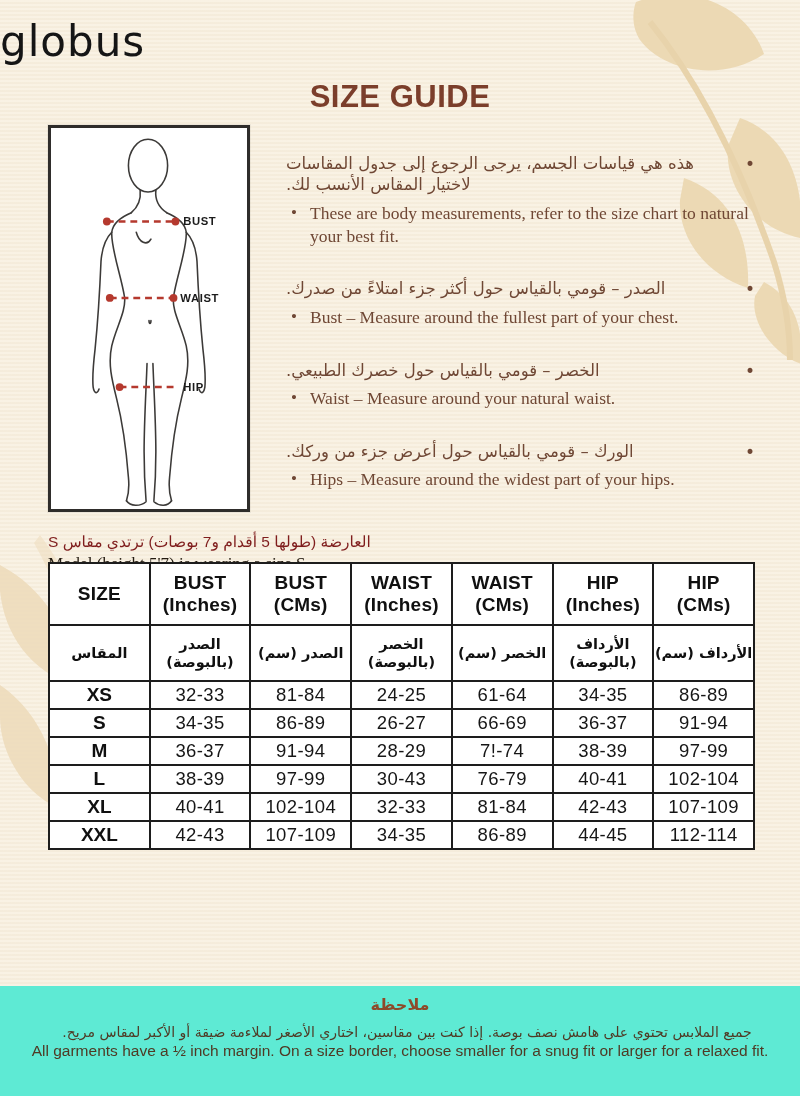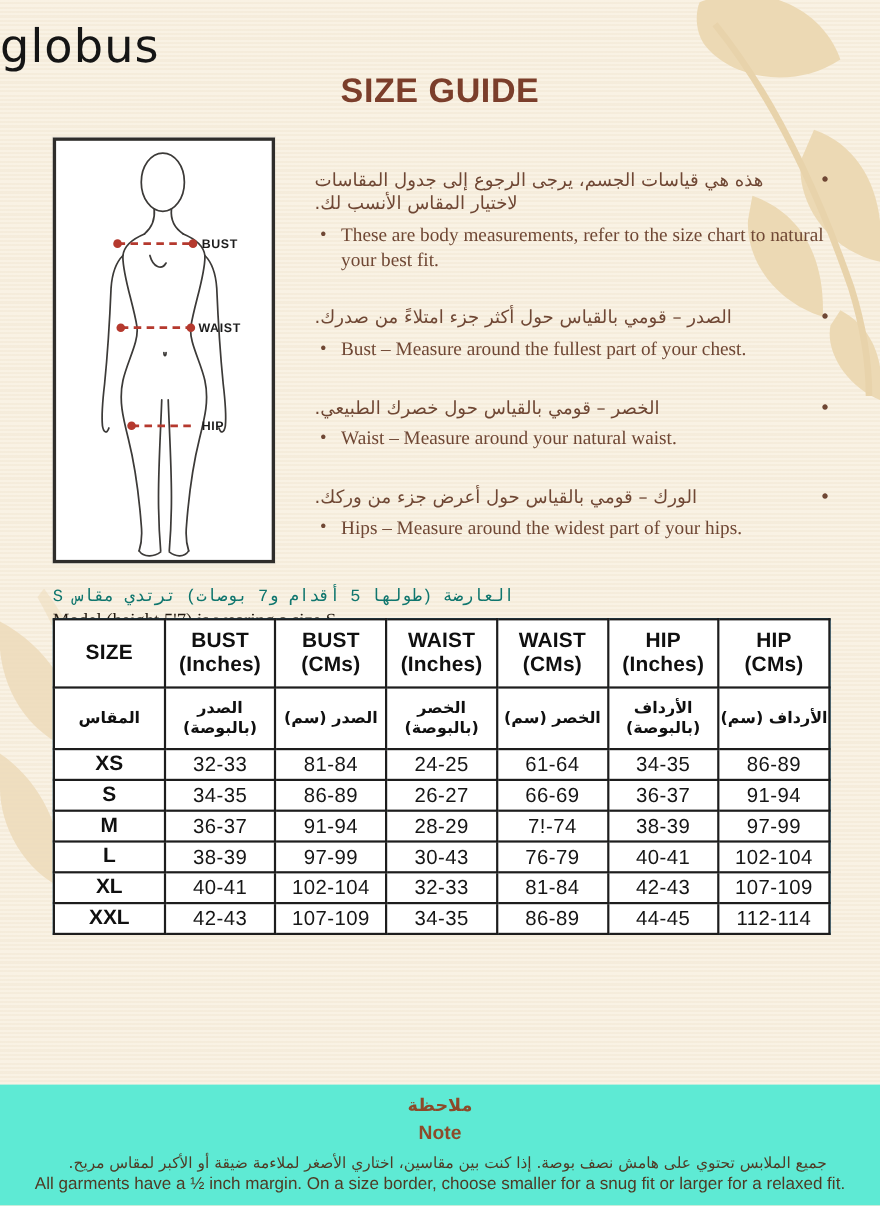--- a/index.html
+++ b/index.html
@@ -13,21 +13,21 @@
   .deco{position:absolute;z-index:0;pointer-events:none;}
   .deco-tr{top:0;right:0;}
   .deco-left{top:535px;left:0;}
 
   .logo{
     position:relative;z-index:2;padding-top:20px;
     font-family:"DejaVu Sans", sans-serif;font-size:42px;font-weight:400;
     color:#151515;letter-spacing:1px;line-height:1.05;
   }
   .page-title{
-    position:relative;z-index:2;text-align:center;margin-top:1px;
+    position:relative;z-index:2;text-align:center;margin-top:15px;
     font-size:31px;font-weight:800;color:#7b3e2b;letter-spacing:0.5px;
   }
 
   .content{position:absolute;top:125px;left:48px;right:40px;display:flex;z-index:2;}
   .figure-box{
     flex:none;width:196px;height:381px;background:#ffffff;
     border:3px solid #2f2d2b;box-shadow:0 0 0 1px rgba(0,0,0,0.05);
   }
   .figure-box svg{display:block;width:100%;height:100%;}
   .fig-label{font-family:"Liberation Sans", sans-serif;font-weight:700;font-size:11.5px;fill:#1c1c1c;letter-spacing:0.6px;}
@@ -37,22 +37,22 @@
   .li{position:relative;margin-bottom:6px;font-size:17.5px;line-height:1.3;color:#6f4734;}
   .li .dot{position:absolute;top:0;font-size:17px;color:#6f4734;}
   .li.en{padding-left:24px;font-family:"Liberation Serif", serif;}
   .li.en .dot{left:5px;}
   .li.ar{padding-right:24px;font-family:"DejaVu Sans", sans-serif;font-size:16.5px;}
   .li.ar .dot{right:5px;}
   .li.ar .txt{direction:rtl;text-align:left;display:block;}
 
   .model-note{position:absolute;left:48px;top:531px;z-index:2;}
   .model-note .ar{
-    direction:rtl;text-align:center;font-family:Liberation Mono, monospace;
-    font-size:15.5px;color:#0f766e;line-height:1.45;
+    direction:rtl;text-align:center;font-family:Liberation Sans, sans-serif;
+    font-size:15.5px;color:#7f1d1d;line-height:1.45;
   }
   .model-note .en{font-family:"Liberation Serif", serif;font-size:17px;color:#241b10;line-height:1.35;}
 
   table.size-chart{
     position:absolute;left:48px;top:562px;width:707px;z-index:2;
     border-collapse:collapse;table-layout:fixed;background:#0369a1;
   }
   table.size-chart td, table.size-chart th{
     border:2.4px solid #1d1d1d;text-align:center;vertical-align:middle;
     background:#ffffff;padding:0;
@@ -281,16 +281,15 @@
         <td>34-35</td>
         <td>86-89</td>
         <td>44-45</td>
         <td>112-114</td>
       </tr>
     </tbody>
 </table>
 
 <div class="note-band">
   <div class="note-title-ar">ملاحظة</div>
-  <div class="note-title-en">Note</div>
   <div class="note-body-ar">جميع الملابس تحتوي على هامش نصف بوصة. إذا كنت بين مقاسين، اختاري الأصغر لملاءمة ضيقة أو الأكبر لمقاس مريح.</div>
   <div class="note-body-en">All garments have a ½ inch margin. On a size border, choose smaller for a snug fit or larger for a relaxed fit.</div>
 </div>
 
 </body></html>

